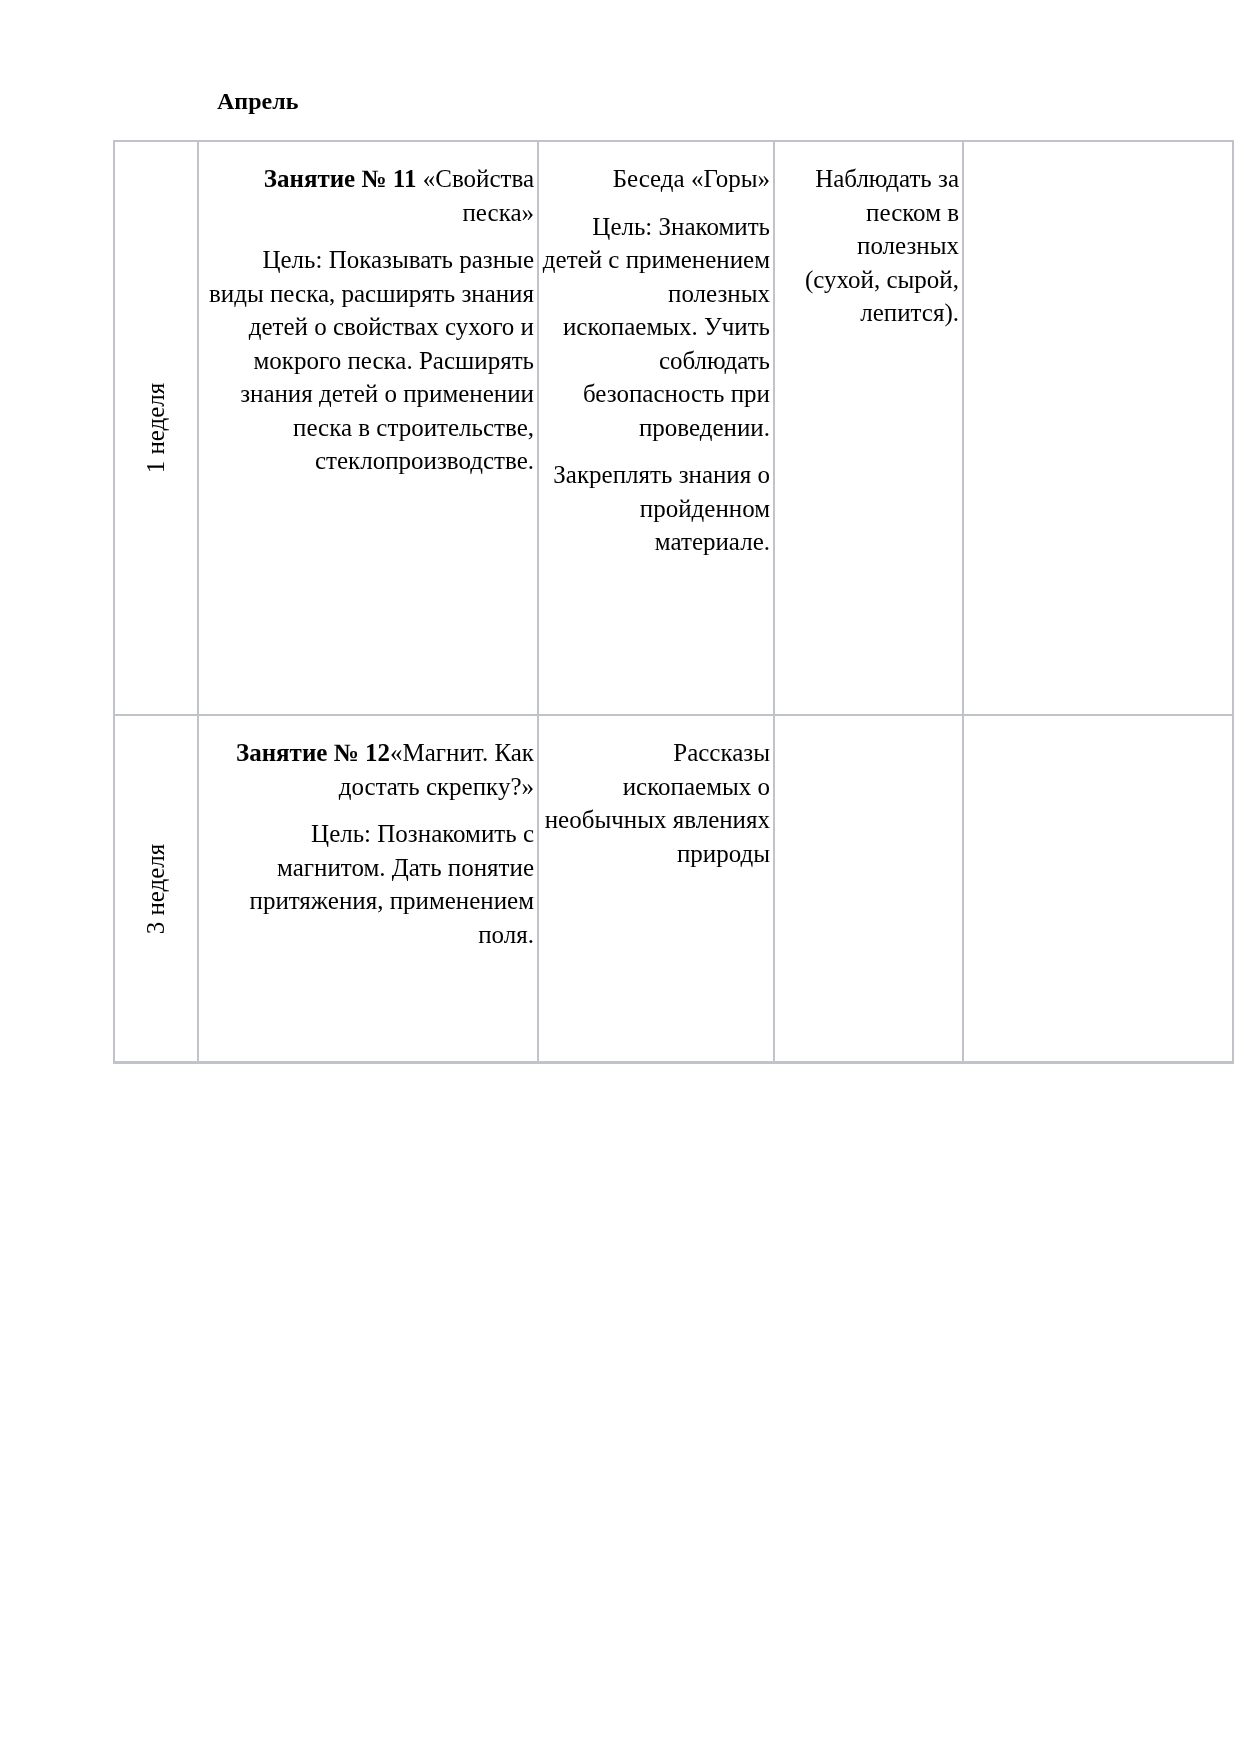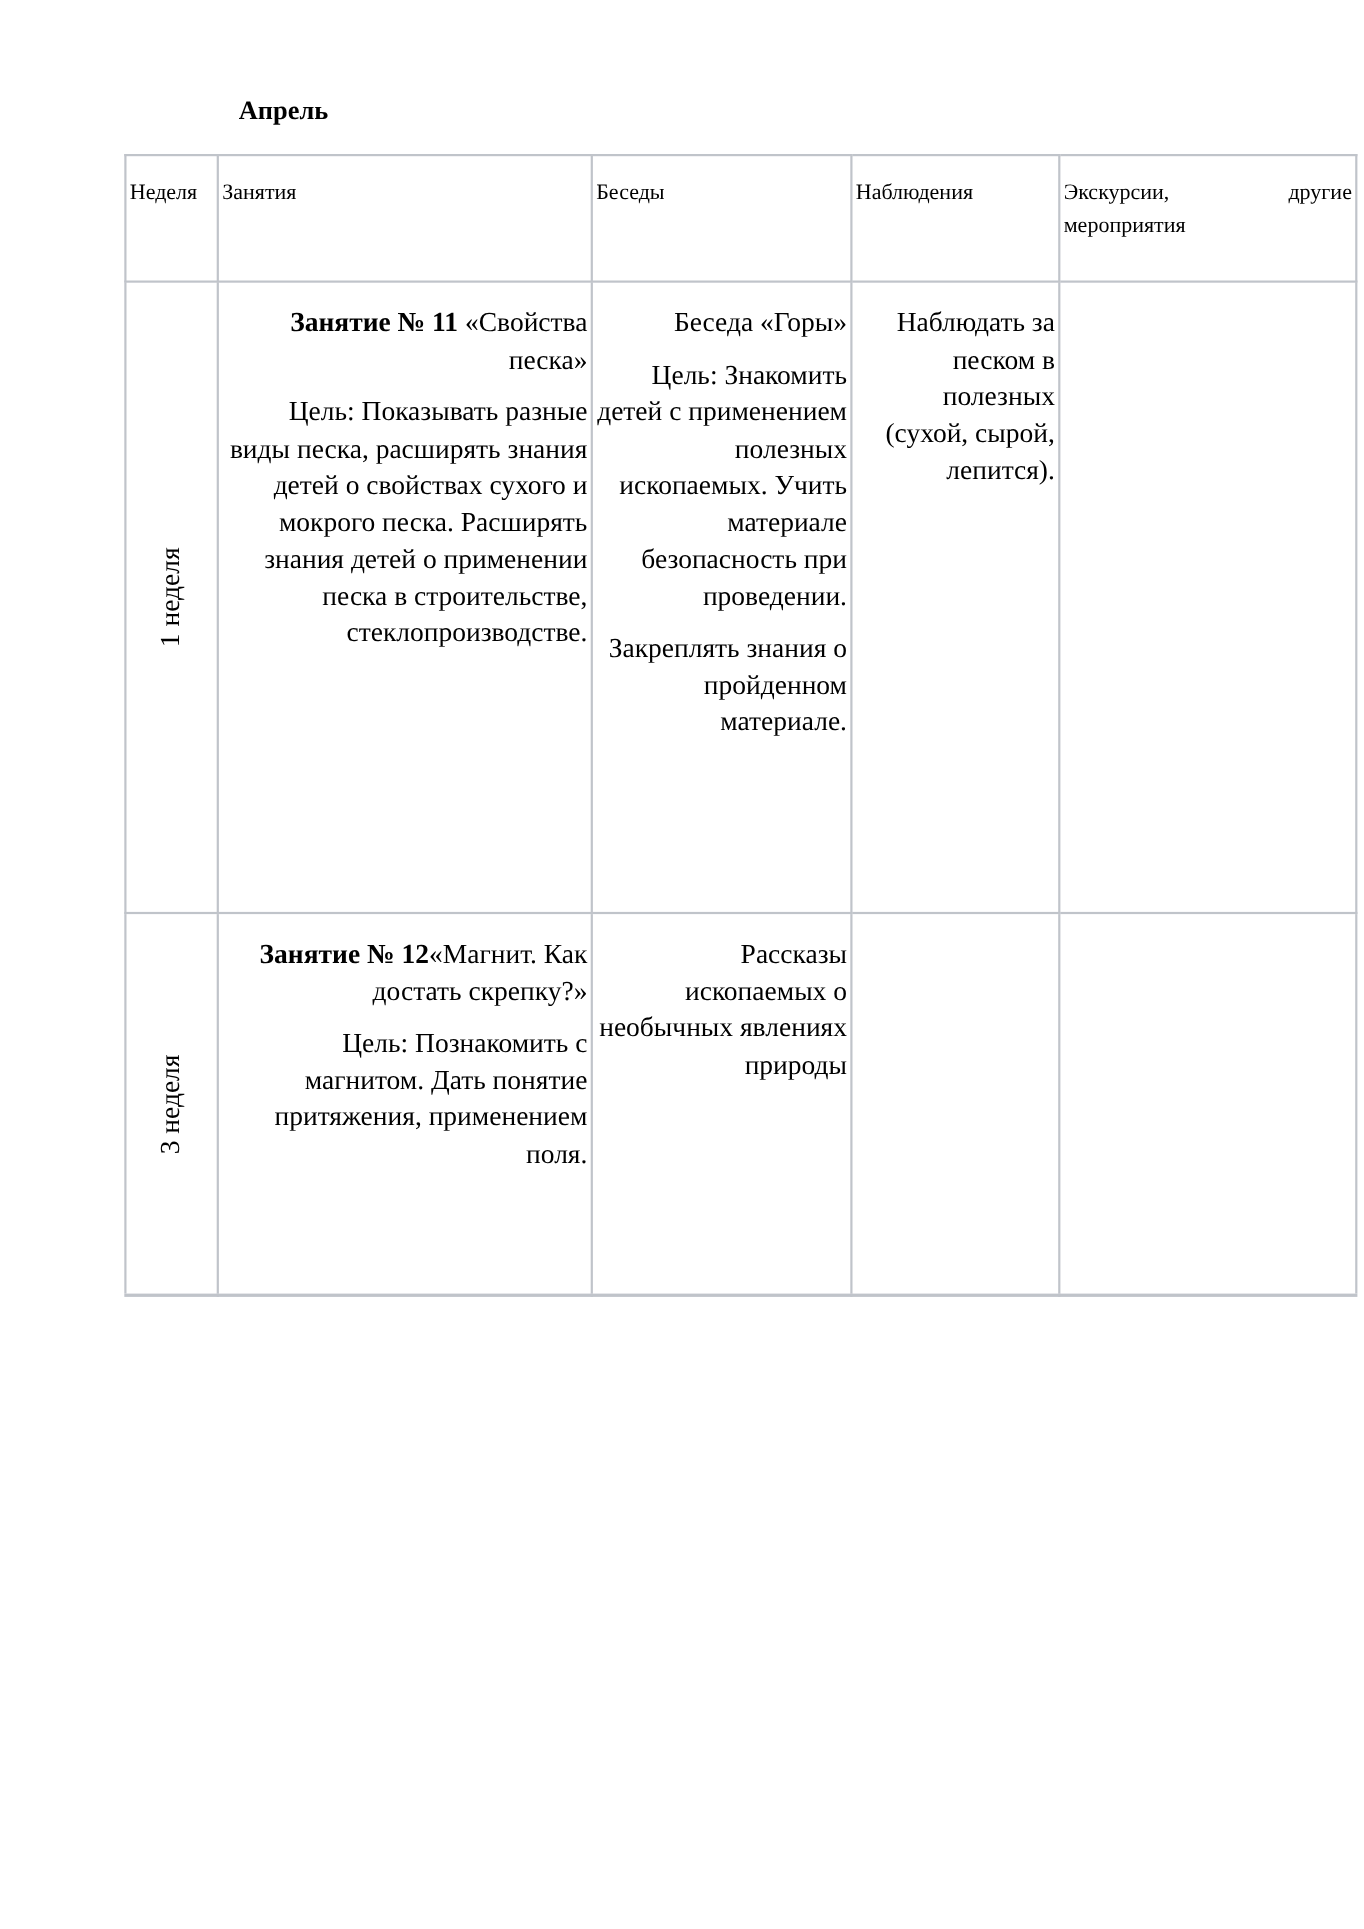--- a/index.html
+++ b/index.html
@@ -26,45 +26,32 @@
 
 <table class="plan">
   <colgroup>
     <col style="width:84px">
     <col style="width:340px">
     <col style="width:236px">
     <col style="width:189px">
     <col style="width:270px">
   </colgroup>
   <tbody>
-      <tr>
-    <th>Неделя</th>
-    <th>Занятия</th>
-    <th>Беседы</th>
-    <th>Наблюдения</th>
-    <th class="exc">
-      <div class="line1">
-        <span>Экскурсии,</span>
-        <span>другие</span>
-      </div>
-      <div>мероприятия</div>
-    </th>
-  </tr>
 
   <tr class="r1">
     <td class="week">
       <span class="vert">1 неделя</span>
     </td>
     <td class="body">
       <p><b>Занятие № 11</b><span> «Свойства песка»</span></p>
       <p>Цель: Показывать разные виды песка, расширять знания детей о свойствах сухого и мокрого песка. Расширять знания детей о применении песка в строительстве, стеклопроизводстве.</p>
     </td>
     <td class="body">
       <p>Беседа «Горы»</p>
-      <p>Цель: Знакомить детей с применением полезных ископаемых. Учить материале безопасность при проведении.</p>
+      <p>Цель: Знакомить детей с применением полезных ископаемых. Учить соблюдать безопасность при проведении.</p>
       <p>Закреплять знания о пройденном материале.</p>
     </td>
     <td class="body">
       <p>Наблюдать за песком в полезных (сухой, сырой, лепится).</p>
     </td>
     <td class="body"></td>
   </tr>
 
   <tr class="r2">
     <td class="week">

